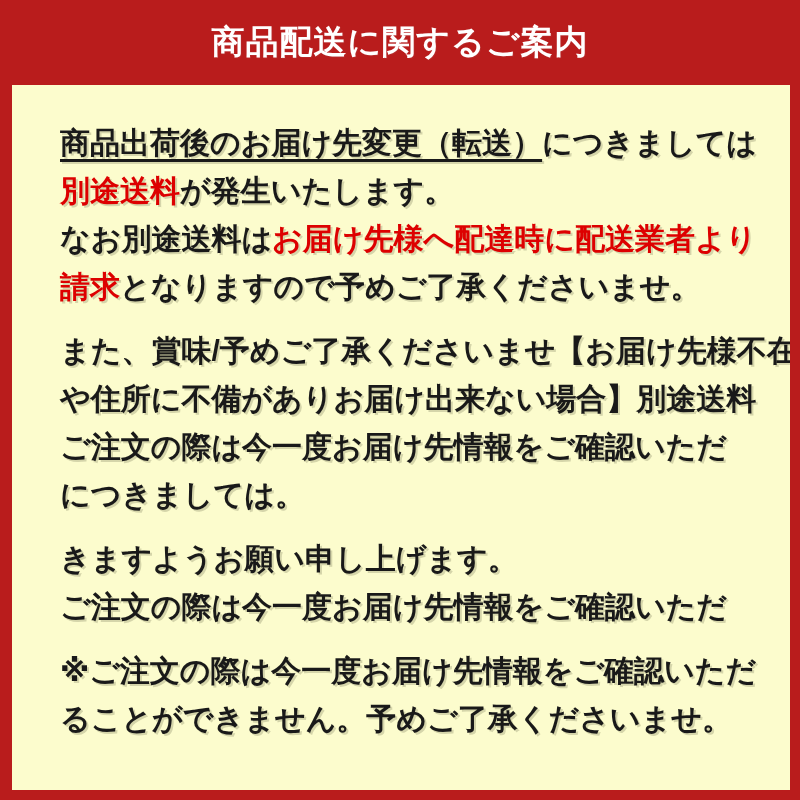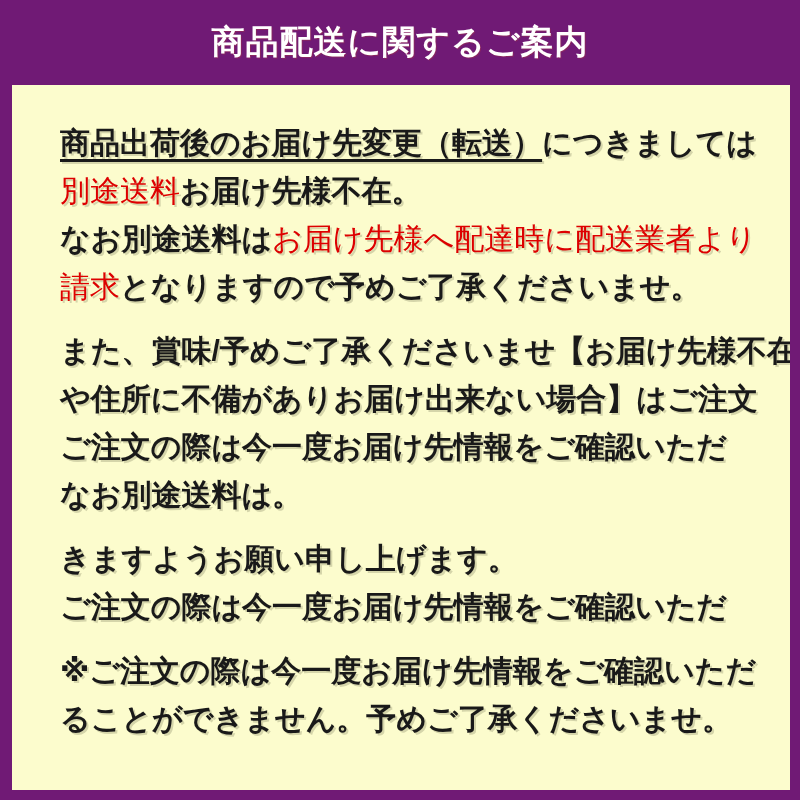--- a/index.html
+++ b/index.html
@@ -10,21 +10,21 @@
     width: 800px;
     height: 800px;
     background: #FB6A63;
     font-family: "Liberation Sans", "DejaVu Sans", sans-serif;
     overflow: hidden;
   }
   .frame {
     position: relative;
     width: 800px;
     height: 800px;
-    background: #701a75;
+    background: #b91c1c;
   }
   .header {
     position: absolute;
     top: 0; left: 0; right: 0;
     height: 85px;
     display: flex;
     align-items: center;
     justify-content: center;
   }
   .header h1 {
@@ -55,49 +55,49 @@
     font-weight: 600;
     color: #191919;
     white-space: nowrap;
     text-shadow: 2px 2px 0 rgba(110,110,80,0.28);
   }
   .seg-normal {
     color: #191919;
   }
   .seg-red {
     color: #DD0000;
-    font-weight: 400;
+    font-weight: 700;
   }
   .seg-underline {
     color: #191919;
     text-decoration: underline;
     text-underline-offset: 6px;
     text-decoration-thickness: 2.5px;
   }
 </style>
 </head>
 <body>
 
 <div class="frame">
   <div class="header">
     <h1>商品配送に関するご案内</h1>
   </div>
   <div class="panel">
     <div id="paragraphs">
         <div class="paragraph">
           <div class="line"><span class="seg-underline">商品出荷後のお届け先変更（転送）</span><span class="seg-normal">につきましては</span></div>
-          <div class="line"><span class="seg-red">別途送料</span><span class="seg-normal">お届け先様不在。</span></div>
+          <div class="line"><span class="seg-red">別途送料</span><span class="seg-normal">が発生いたします。</span></div>
           <div class="line"><span class="seg-normal">なお別途送料は</span><span class="seg-red">お届け先様へ配達時に配送業者より</span></div>
           <div class="line"><span class="seg-red">請求</span><span class="seg-normal">となりますので予めご了承くださいませ。</span></div>
         </div>
         <div class="paragraph">
           <div class="line"><span class="seg-normal">また、賞味/予めご了承くださいませ【お届け先様不在</span></div>
-          <div class="line"><span class="seg-normal">や住所に不備がありお届け出来ない場合】はご注文</span></div>
+          <div class="line"><span class="seg-normal">や住所に不備がありお届け出来ない場合】別途送料</span></div>
           <div class="line"><span class="seg-normal">ご注文の際は今一度お届け先情報をご確認いただ</span></div>
-          <div class="line"><span class="seg-normal">なお別途送料は。</span></div>
+          <div class="line"><span class="seg-normal">につきましては。</span></div>
         </div>
         <div class="paragraph">
           <div class="line"><span class="seg-normal">きますようお願い申し上げます。</span></div>
           <div class="line"><span class="seg-normal">ご注文の際は今一度お届け先情報をご確認いただ</span></div>
         </div>
         <div class="paragraph">
           <div class="line"><span class="seg-normal">※ご注文の際は今一度お届け先情報をご確認いただ</span></div>
           <div class="line"><span class="seg-normal">ることができません。予めご了承くださいませ。</span></div>
         </div>
       </div>

